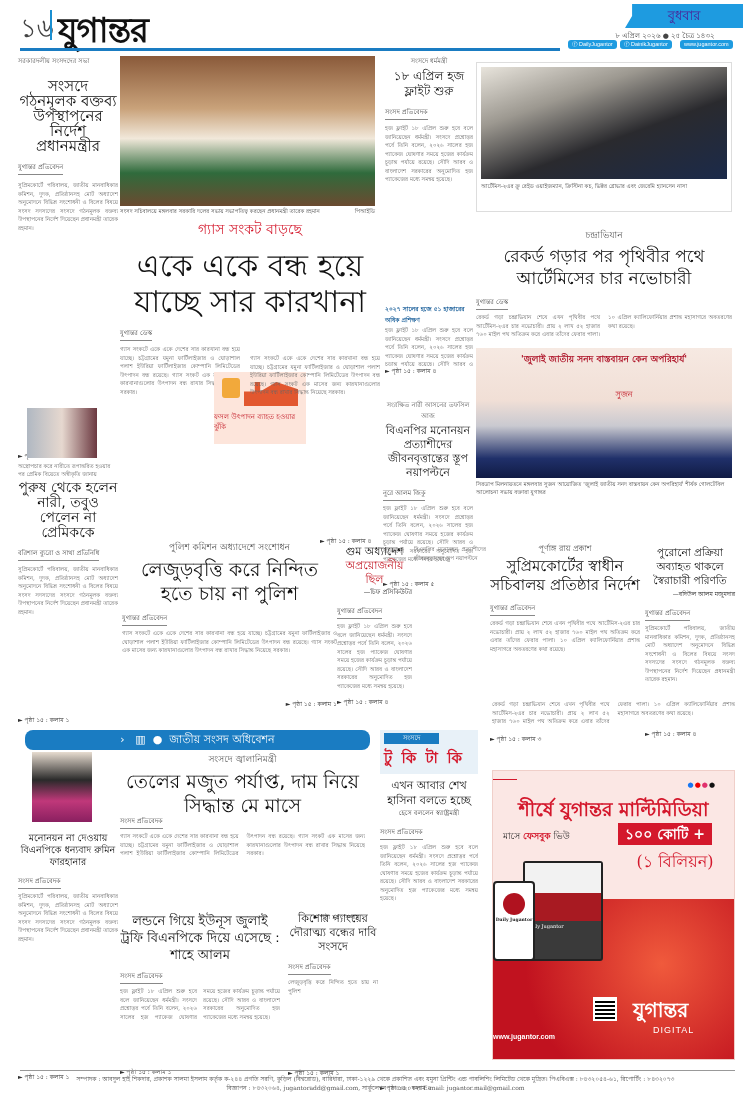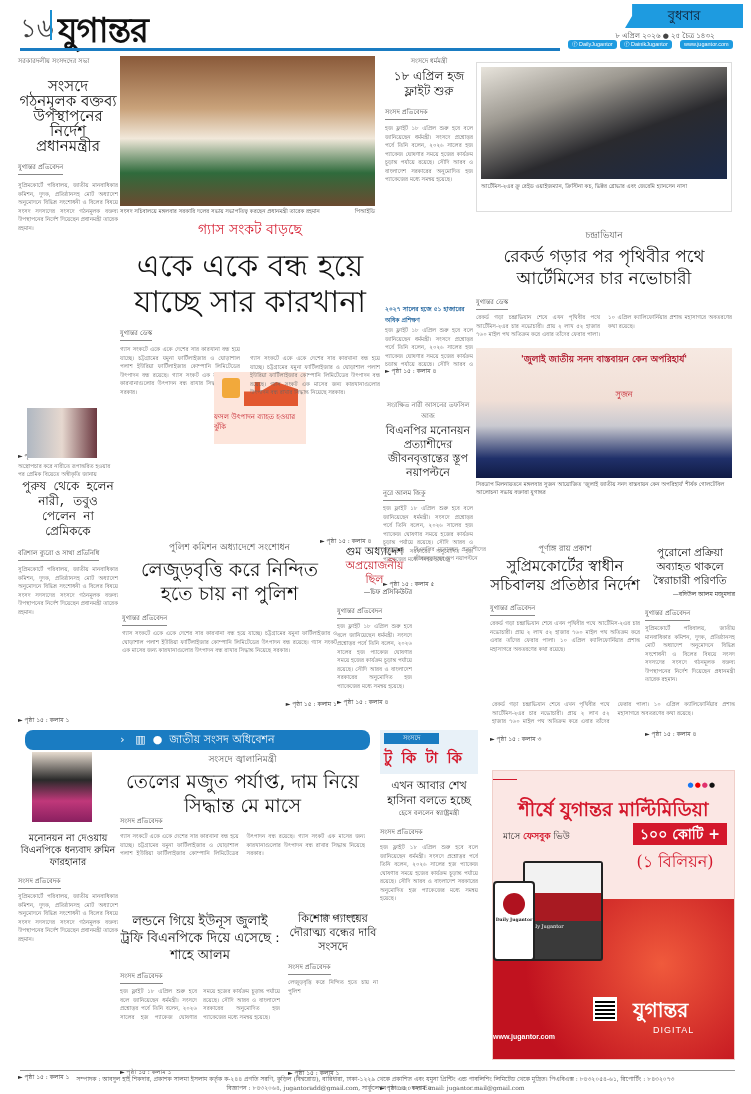--- a/index.html
+++ b/index.html
@@ -2,21 +2,21 @@
 <html><head>
 <meta charset="utf-8">
 <style>
   * { box-sizing: border-box; margin: 0; padding: 0; }
   body { width: 751px; height: 1094px; background: #fff; font-family: "DejaVu Serif", serif; color: #222; position: relative; overflow: hidden; }
   .abs { position: absolute; }
   .page-num { left: 20px; top: 8px; font-size: 26px; color: #444; font-family: "DejaVu Sans", sans-serif; }
   .vbar { left: 50px; top: 10px; width: 2px; height: 30px; background: #1a8fd1; }
   .masthead { left: 58px; top: 4px; font-size: 34px; font-weight: bold; color: #111; font-family: "DejaVu Sans", sans-serif; letter-spacing: -1px; }
   .rule-top { left: 20px; top: 48px; width: 540px; height: 3px; background: #1a7cc2; }
-  .day-banner { left: 625px; top: 4px; width: 118px; height: 24px; background: #1e9be0; color: #0f172a; font-size: 13px; text-align: center; line-height: 24px; font-family: "DejaVu Sans", sans-serif; clip-path: polygon(6% 0, 100% 0, 100% 100%, 0 100%, 6% 50%); }
+  .day-banner { left: 625px; top: 4px; width: 118px; height: 24px; background: #1e9be0; color: #4c1d95; font-size: 13px; text-align: center; line-height: 24px; font-family: "DejaVu Sans", sans-serif; clip-path: polygon(6% 0, 100% 0, 100% 100%, 0 100%, 6% 50%); }
   .date-line { left: 590px; top: 30px; width: 150px; text-align: center; font-size: 7px; color: #444; font-family: "DejaVu Sans", sans-serif; }
   .social { top: 40px; height: 9px; font-size: 5.5px; line-height: 9px; padding: 0 4px; background: #1e9be0; color: #fff; border-radius: 3px; font-family: "Liberation Sans", sans-serif; }
   .kicker { font-size: 8px; color: #555; text-align: center; }
   .byline { font-size: 6.5px; color: #444; border-bottom: 1px solid #888; display: inline-block; padding-bottom: 1px; }
   .body-text { font-size: 5.5px; line-height: 8.5px; color: #666; text-align: justify; }
   .cont { font-size: 6px; color: #333; }
   .photo { background: linear-gradient(135deg,#a0704e,#e4d2b6 40%,#6a4a2a); }
   .hed { text-align: center; color: #111; font-family: "DejaVu Sans", sans-serif; }
   .parl-bar { left: 25px; top: 730px; width: 345px; height: 20px; background: #1a7cc2; border-radius: 8px; color: #fff; font-size: 11px; text-align: center; line-height: 20px; font-family: "DejaVu Sans", sans-serif; }
   .tktk { left: 380px; top: 730px; width: 98px; height: 44px; background: #e8f1f8; }
@@ -86,21 +86,21 @@
   <div class="kicker" style="font-size:9px;">চন্দ্রাভিযান</div>
   <div class="hed" style="font-size:17px;line-height:22px;margin-top:2px;">রেকর্ড গড়ার পর পৃথিবীর পথে আর্টেমিসের চার নভোচারী</div>
   <div class="byline" style="margin-top:4px;">যুগান্তর ডেস্ক</div>
   <div class="body-text" style="margin-top:3px;height:40px;overflow:hidden;column-count:2;column-gap:8px;">রেকর্ড গড়া চন্দ্রাভিযান শেষে এখন পৃথিবীর পথে আর্টেমিস-২এর চার নভোচারী। প্রায় ২ লাখ ৫২ হাজার ৭৬০ মাইল পথ অতিক্রম করে এবার তাঁদের ফেরার পালা। ১০ এপ্রিল ক্যালিফোর্নিয়ার প্রশান্ত মহাসাগরে অবতরণের কথা রয়েছে।</div>
   <div class="cont" style="text-align:right;">► পৃষ্ঠা ১৫ : কলাম ৪</div>
 </div>
 
 <div class="abs" style="left:27px;top:408px;width:70px;height:50px;background:linear-gradient(90deg,#b0b8c2,#e6d8cf,#6b3840);"></div>
 <div class="abs" style="left:18px;top:462px;width:100px;">
   <div style="font-size:5.5px;color:#666;line-height:8px;">অস্ত্রোপচার করে নারীতে রূপান্তরিত হওয়ার পর প্রেমিক বিয়েতে অস্বীকৃতি জানায়</div>
-  <div class="hed" style="font-size:12px;line-height:15px;margin-top:2px;font-family:Liberation Mono, monospace;">পুরুষ থেকে হলেন নারী, তবুও পেলেন না প্রেমিককে</div>
+  <div class="hed" style="font-size:14px;line-height:15px;margin-top:2px;">পুরুষ থেকে হলেন নারী, তবুও পেলেন না প্রেমিককে</div>
   <div class="byline" style="margin-top:2px;">বরিশাল ব্যুরো ও সাথা প্রতিনিধি</div>
   <div class="body-text" style="margin-top:4px;height:150px;overflow:hidden;">সুপ্রিমকোর্টে পরিবালয়, জাতীয় মানবাধিকার কমিশন, দুদক, প্রতিষ্ঠানসহ মোট অধ্যাদেশ অনুমোদনে বিভিন্ন সংশোধনী ও বিলের বিষয়ে সংসদ সদস্যদের সংসদে গঠনমূলক বক্তব্য উপস্থাপনের নির্দেশ দিয়েছেন প্রধানমন্ত্রী তারেক রহমান।</div>
   <div class="cont">► পৃষ্ঠা ১৫ : কলাম ১</div>
 </div>
 
 <div class="abs" style="left:383px;top:400px;width:90px;">
   <div class="kicker" style="font-size:6.5px;">সংরক্ষিত নারী আসনের তফসিল আজ</div>
   <div class="hed" style="font-size:11px;line-height:14px;margin-top:2px;">বিএনপির মনোনয়ন প্রত্যাশীদের জীবনবৃত্তান্তের স্তূপ নয়াপল্টনে</div>
   <div class="byline" style="margin-top:3px;">নুরে আলম জিকু</div>
   <div class="body-text" style="margin-top:3px;height:75px;overflow:hidden;">হজ ফ্লাইট ১৮ এপ্রিল শুরু হবে বলে জানিয়েছেন ধর্মমন্ত্রী। সংসদে প্রশ্নোত্তর পর্বে তিনি বলেন, ২০২৬ সালের হজ প্যাকেজ ঘোষণার সময়ে হজের কার্যক্রম চূড়ান্ত পর্যায়ে রয়েছে। সৌদি আরব ও বাংলাদেশ সরকারের অনুমোদিত হজ প্যাকেজের মধ্যে সমন্বয় হয়েছে।</div>
@@ -205,21 +205,21 @@
 
 <div class="abs ad">
   <div style="position:absolute;left:0;top:8px;width:24px;height:1px;background:#d4182c;"></div>
   <div style="position:absolute;right:18px;top:10px;font-size:7px;letter-spacing:1px;">
     <span style="color:#1877f2;">●</span><span style="color:#e00;">●</span><span style="color:#e1306c;">●</span><span style="color:#111;">●</span>
   </div>
   <div style="position:absolute;left:0;top:24px;width:100%;text-align:center;font-size:19px;font-weight:bold;color:#d4182c;font-family:'DejaVu Sans',sans-serif;">শীর্ষে যুগান্তর মাল্টিমিডিয়া</div>
   <div style="position:absolute;left:10px;top:58px;font-size:9px;color:#222;">
     <span>মাসে</span> <span style="color:#d4182c;font-weight:bold;">ফেসবুক</span> <span>ভিউ</span>
   </div>
-  <div style="position:absolute;left:140px;top:52px;width:94px;height:22px;background:#d4182c;color:#fff;font-size:14px;line-height:22px;text-align:center;font-weight:bold;">১০০ কোটি +</div>
+  <div style="position:absolute;left:125px;top:52px;width:94px;height:22px;background:#d4182c;color:#fff;font-size:14px;line-height:22px;text-align:center;font-weight:bold;">১০০ কোটি +</div>
   <div style="position:absolute;left:135px;top:78px;width:94px;text-align:center;font-size:16px;color:#d4182c;">(১ বিলিয়ন)</div>
   <div class="ad-red"></div>
   <div style="position:absolute;left:30px;top:90px;width:80px;height:100px;background:#3a3a3a;border:2px solid #222;border-radius:3px;">
     <div style="height:30px;background:#f2f2f2;"></div>
     <div style="height:28px;background:#a81a22;"></div>
     <div style="font-size:5px;color:#fff;padding:2px;">Daily Jugantor</div>
   </div>
   <div style="position:absolute;left:0;top:110px;width:42px;height:80px;background:#fff;border:2px solid #222;border-radius:4px;">
     <div style="width:22px;height:22px;border-radius:50%;background:#b0121f;margin:10px auto 2px;"></div>
     <div style="font-size:4.5px;text-align:center;font-weight:bold;">Daily Jugantor</div>

